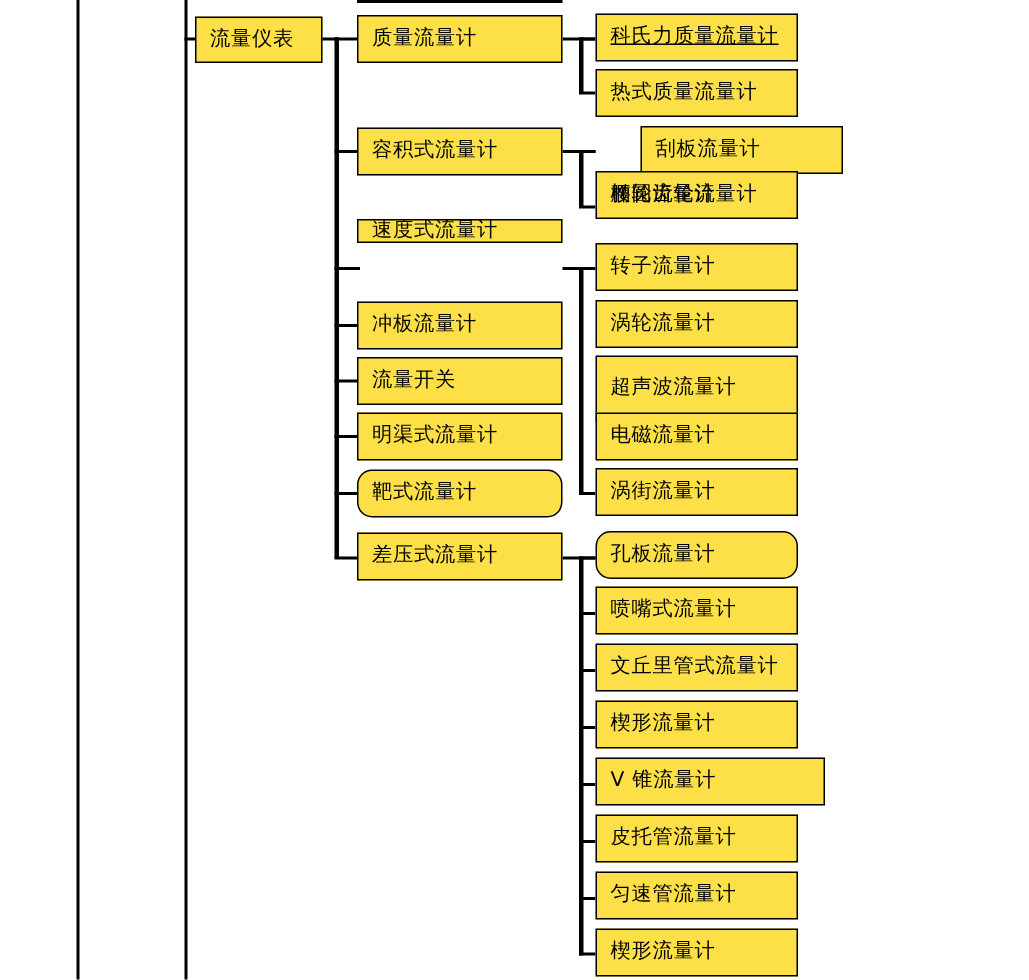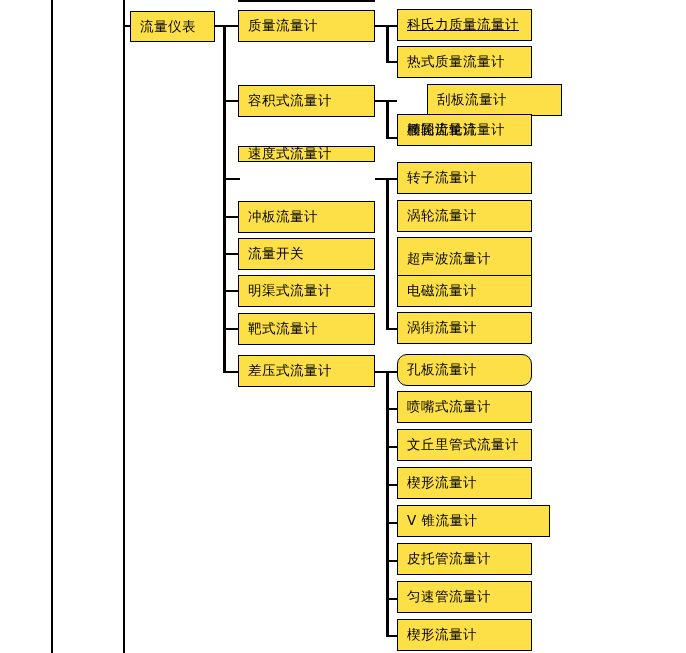--- a/index.html
+++ b/index.html
@@ -93,21 +93,21 @@
   <div class="node" style="left:238px;top:238px;width:137px;height:32px;">
     <span>流量开关</span>
   </div>
   <div class="h-line" style="left:223px;top:253px;width:17px;"></div>
 
   <div class="node" style="left:238px;top:275px;width:137px;height:32px;">
     <span>明渠式流量计</span>
   </div>
   <div class="h-line" style="left:223px;top:290px;width:17px;"></div>
 
-  <div class="node" style="left:238px;top:313px;width:137px;height:32px;">
+  <div class="node" style="left:238px;top:313px;width:137px;height:32px;border-radius:10px;">
     <span>靶式流量计</span>
   </div>
   <div class="h-line" style="left:223px;top:328px;width:17px;"></div>
 
   <div class="node" style="left:238px;top:355px;width:137px;height:32px;">
     <span>差压式流量计</span>
   </div>
   <div class="h-line" style="left:223px;top:371px;width:17px;"></div>
 
   <div class="h-line" style="left:375px;top:25px;width:22px;"></div>

